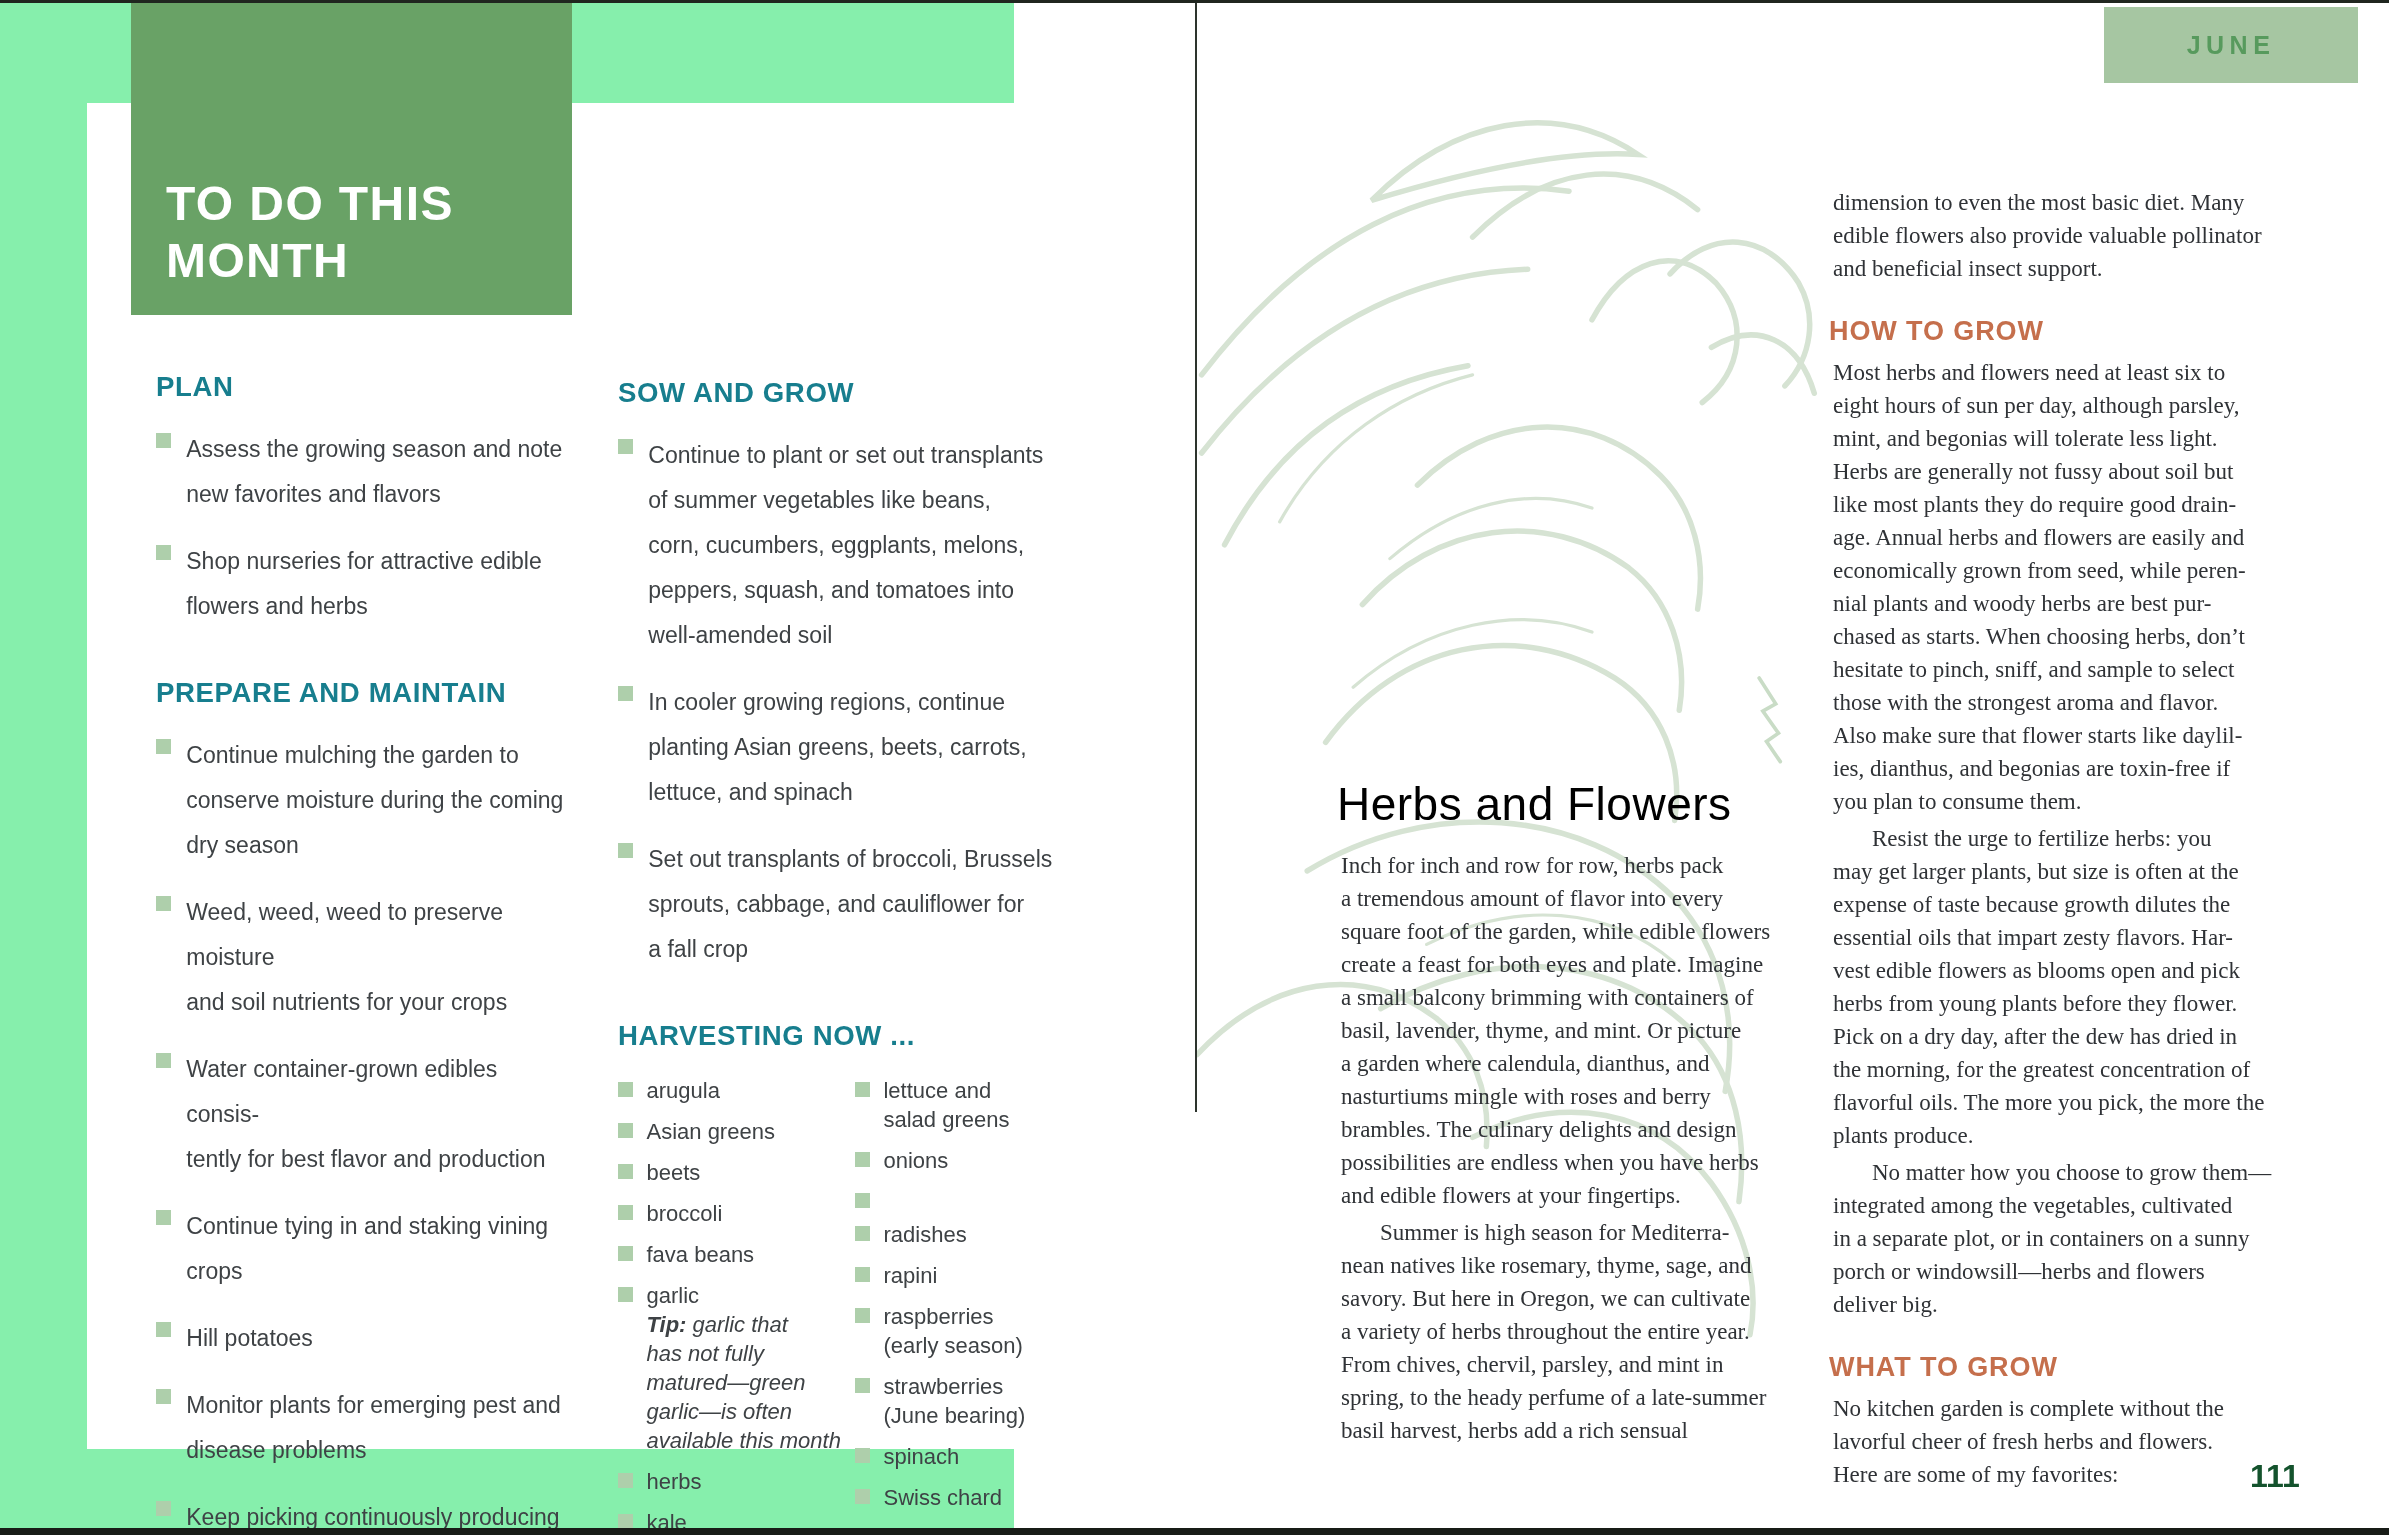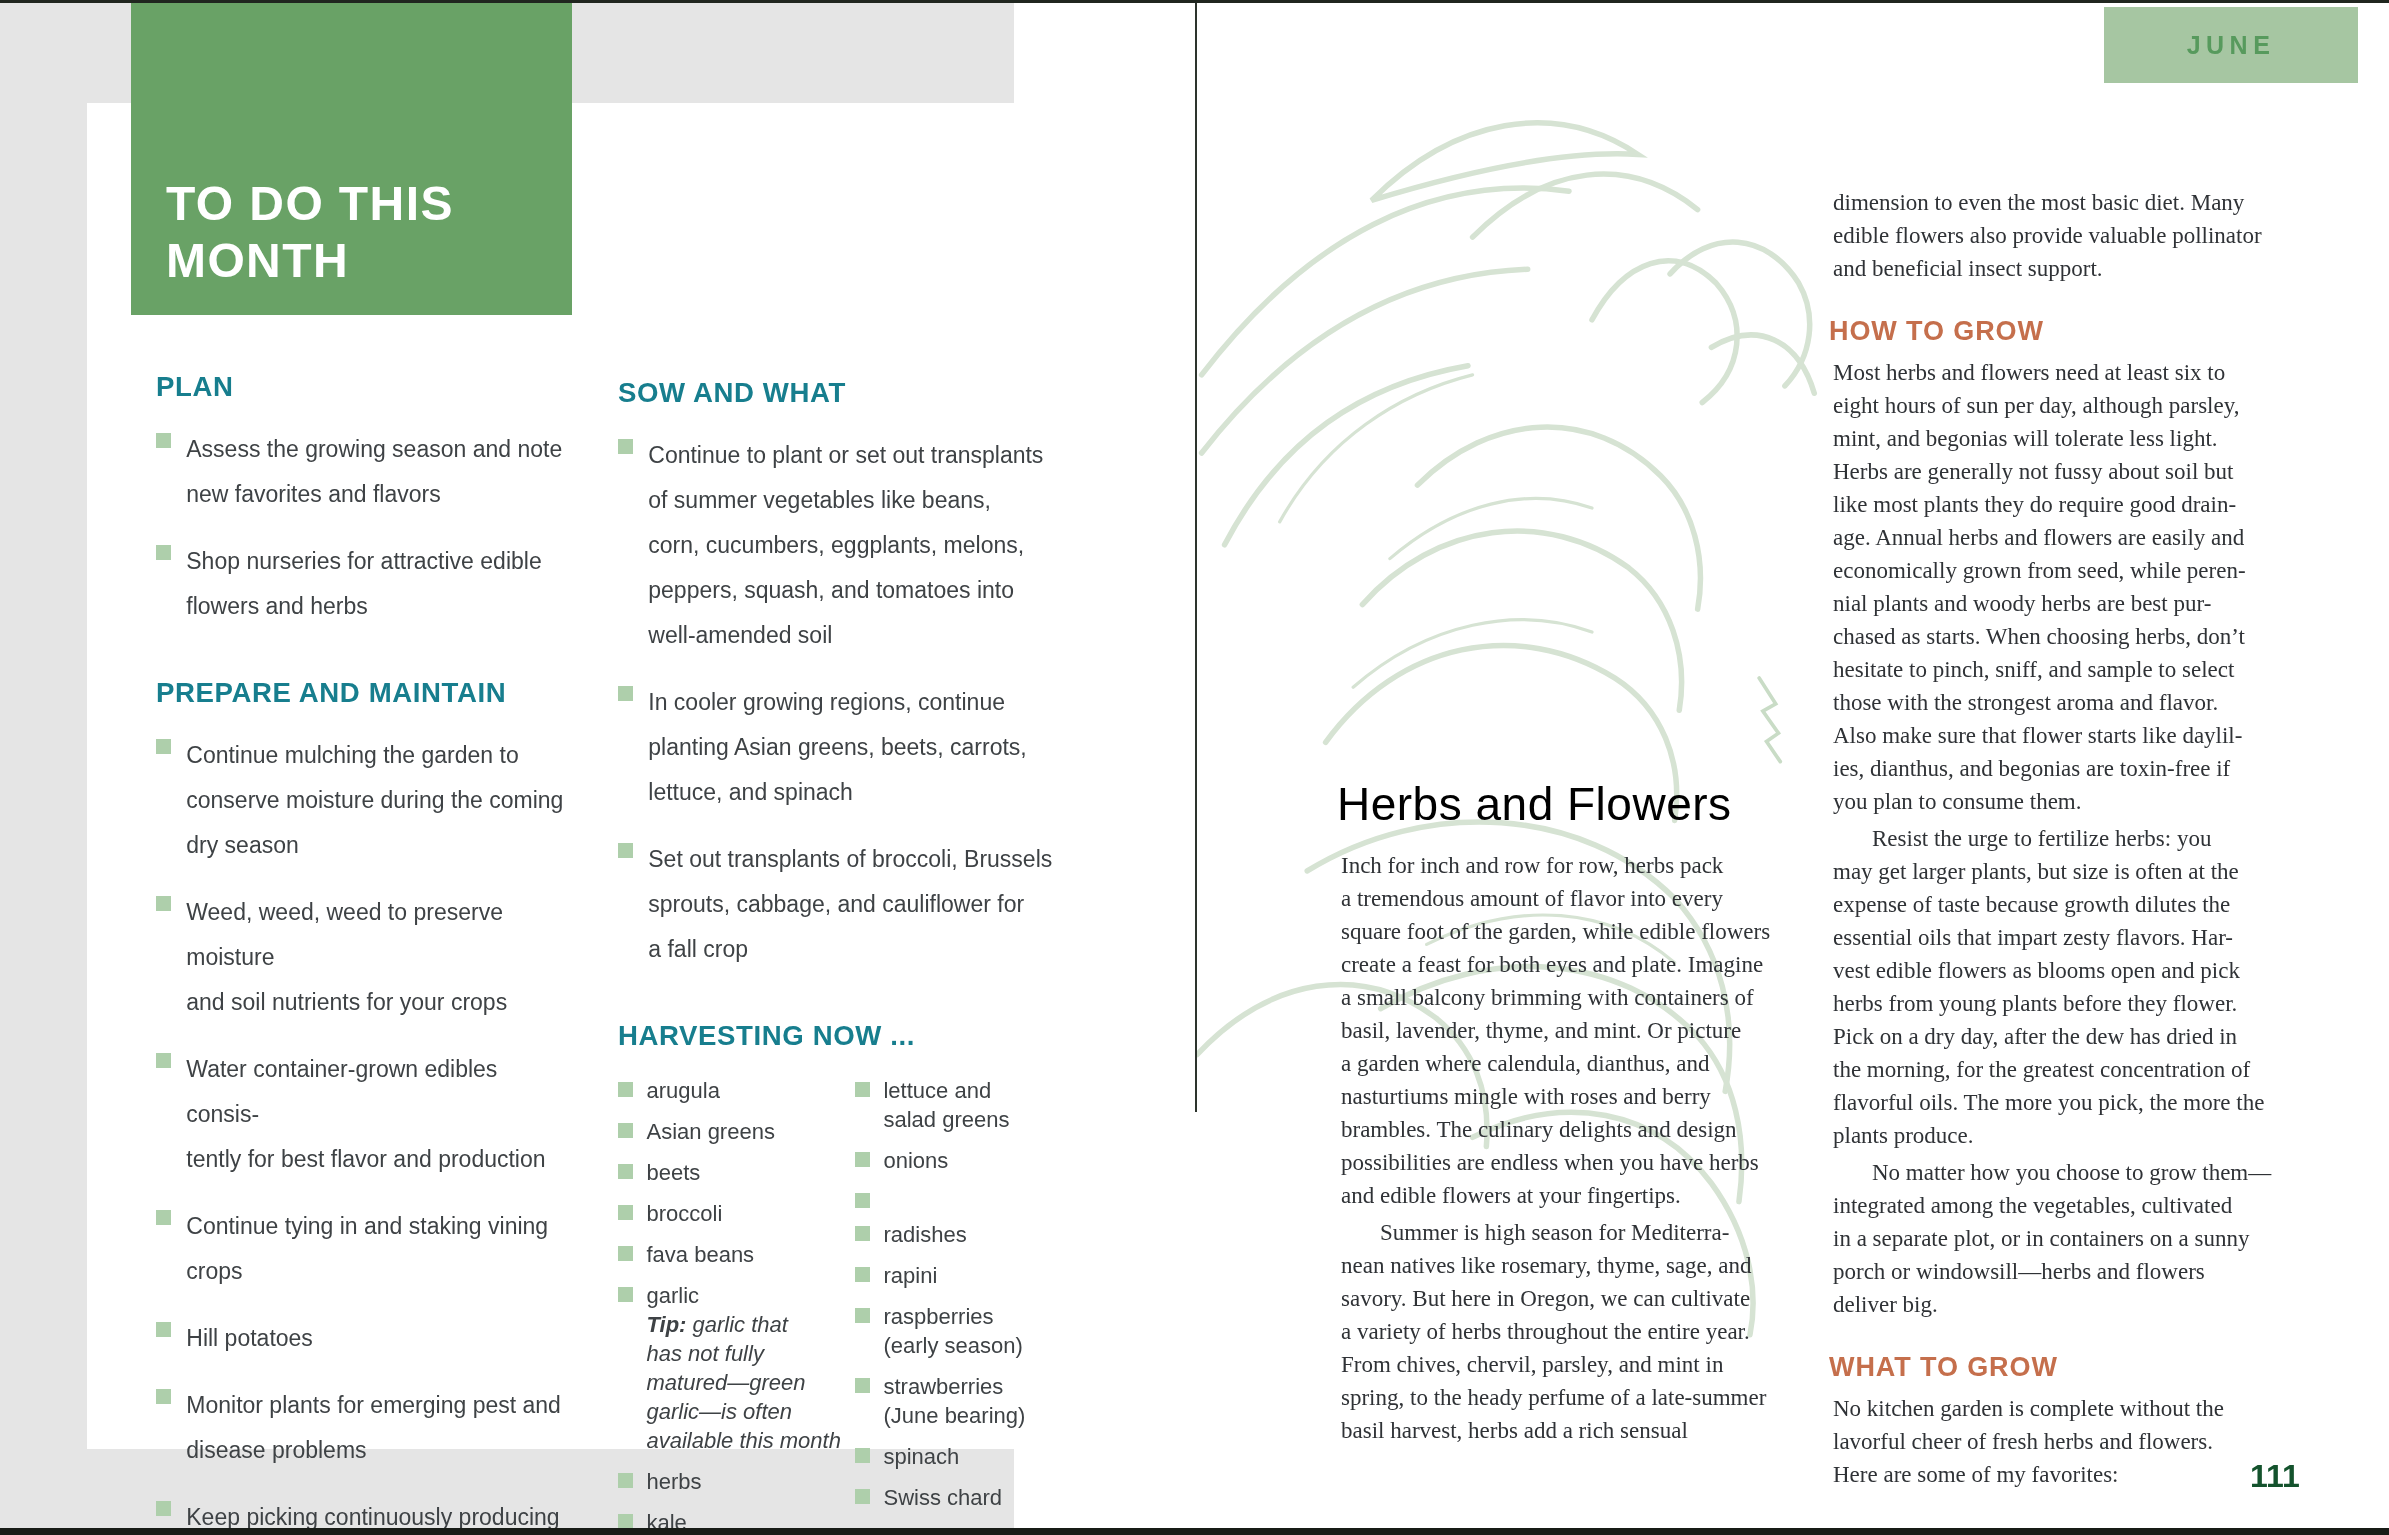--- a/index.html
+++ b/index.html
@@ -1,21 +1,21 @@
 <!DOCTYPE html>
 <html style="font-size:14.7px"><head>
 <meta charset="utf-8">
 <style>
   html,body{margin:0;padding:0;}
   body{width:2389px;height:1536px;position:relative;background:#ffffff;
        font-family:"Liberation Sans",sans-serif;}
   .spread{position:absolute;left:0;top:0;width:2389px;height:1536px;overflow:hidden;}
 
   
-  .page-left{position:absolute;left:0;top:0;width:1014px;height:1536px;background:#e5e5e5;}
+  .page-left{position:absolute;left:0;top:0;width:1014px;height:1536px;background:#86efac;}
   .card{position:absolute;left:87px;top:103px;width:993px;height:1346px;background:#ffffff;z-index:1;}
   .green-box{position:absolute;left:131px;top:0;width:441px;height:315px;background:#69a266;z-index:2;}
   .green-box h1{margin:0;padding:175px 0 0 35px;font-size:48px;line-height:57px;font-weight:700;
                 color:#ffffff;letter-spacing:1.4px;white-space:pre-line;}
   .todo-col{position:absolute;z-index:3;}
   .col1{left:156px;top:371px;width:415px;}
   .col2{left:618px;top:377px;width:452px;}
   .sec-title{font-size:27.6px;font-weight:700;color:#177e8e;letter-spacing:0.6px;margin:0 0 24px 0;}
   .sec + .sec{margin-top:48px;}
   .item{display:flex;gap:15.6px;margin-bottom:22px;}
@@ -114,21 +114,21 @@
             <span class="sq"></span>
             <div class="itxt">Keep picking continuously producing
 crops like peas, herbs, and broccoli to
 get a bigger harvest</div>
           </div>
       </div>
     </div>
 
     <div class="todo-col col2">
       <div class="sec">
-        <div class="sec-title">SOW AND WHAT</div>
+        <div class="sec-title">SOW AND GROW</div>
         <div class="item">
             <span class="sq"></span>
             <div class="itxt">Continue to plant or set out transplants
 of summer vegetables like beans,
 corn, cucumbers, eggplants, melons,
 peppers, squash, and tomatoes into
 well-amended soil</div>
           </div>
         <div class="item">
             <span class="sq"></span>

